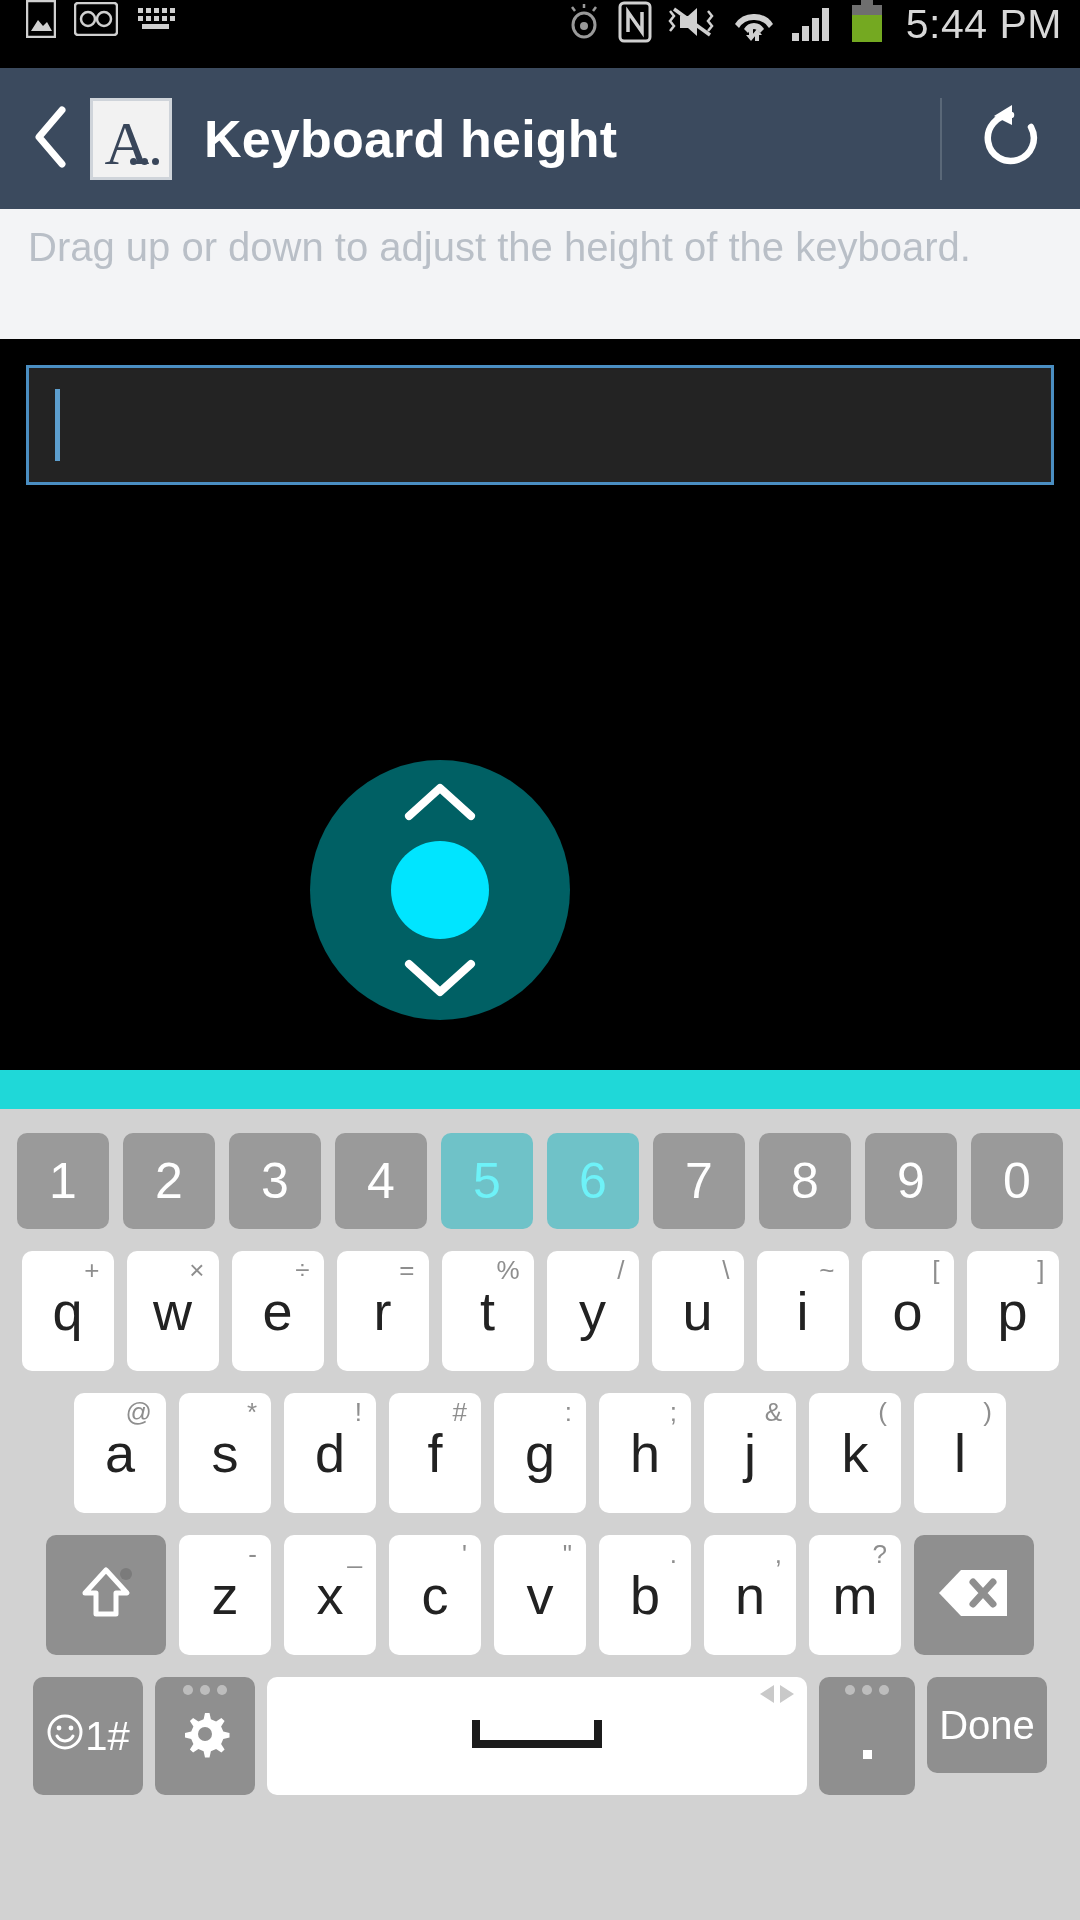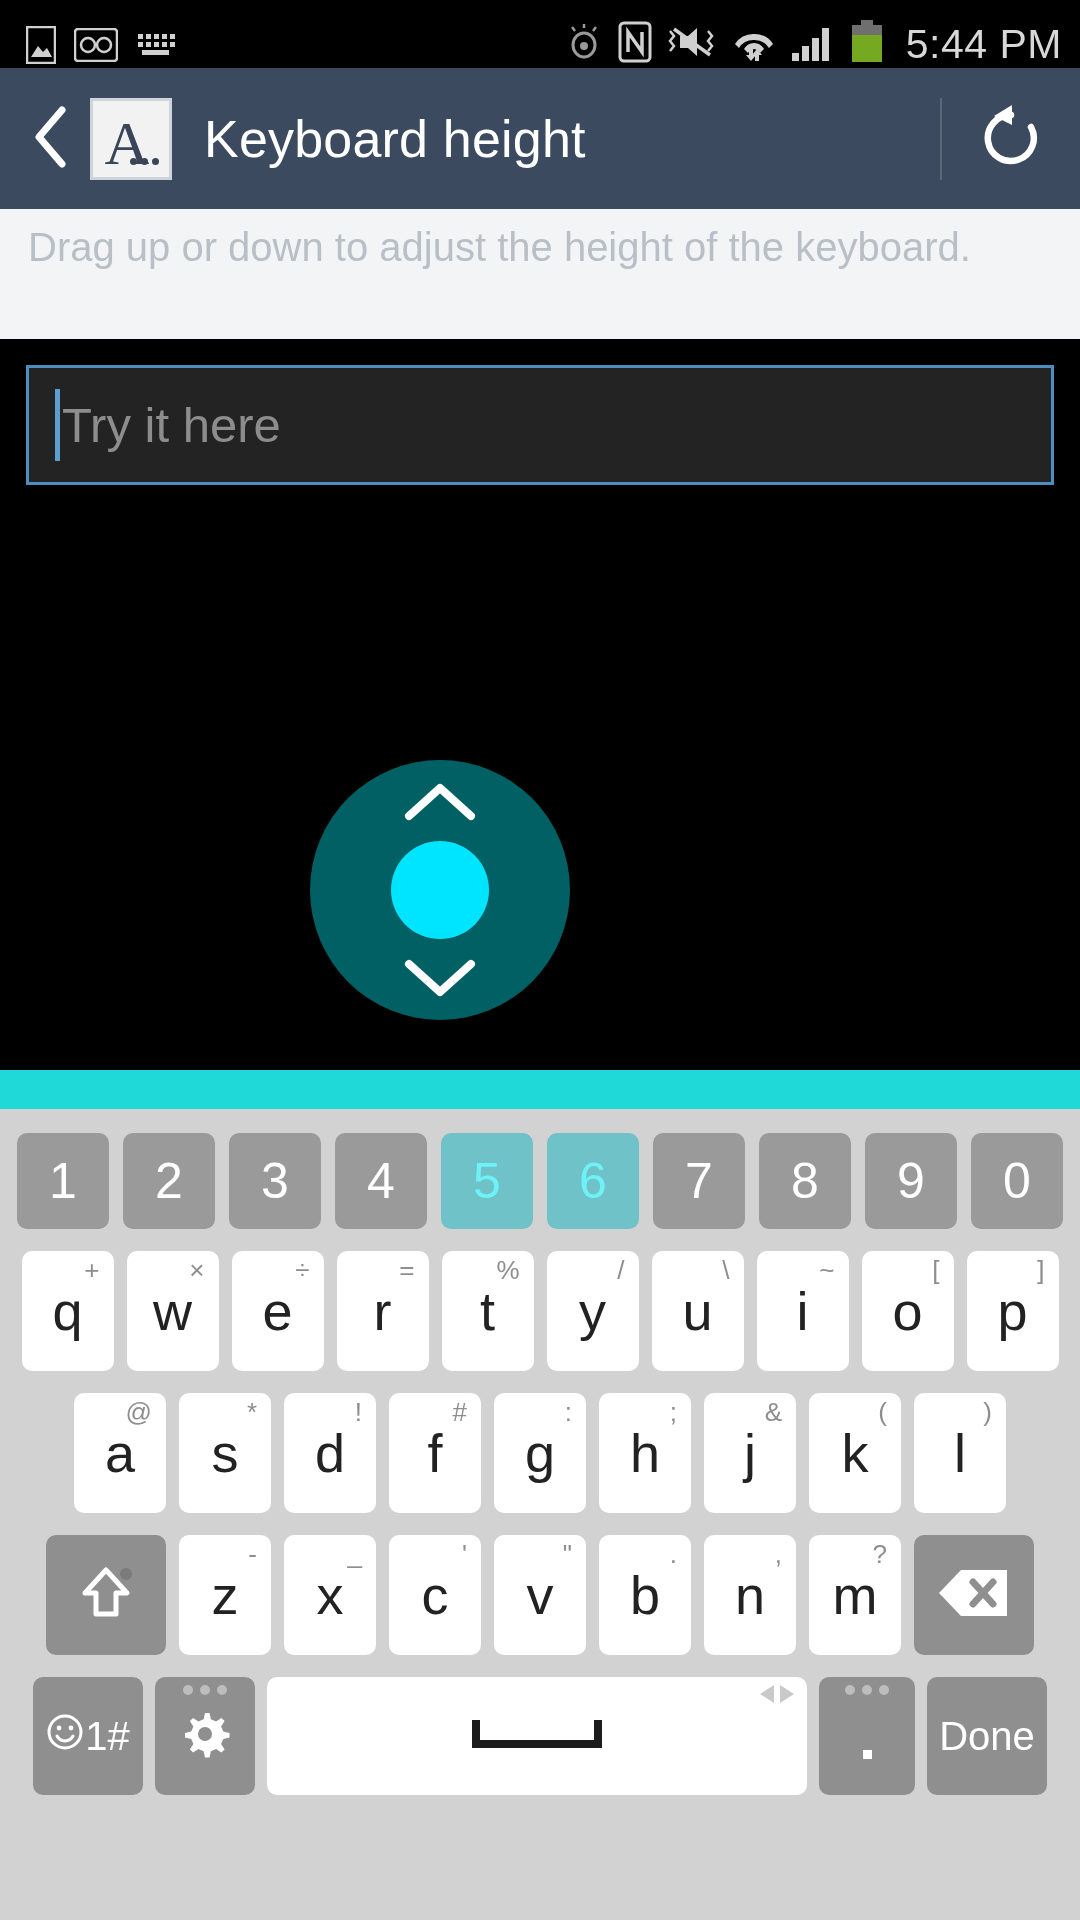--- a/index.html
+++ b/index.html
@@ -9,21 +9,21 @@
     font-family: "Liberation Sans", sans-serif;
     overflow: hidden;
   }
   #app { position: relative; width: 1080px; height: 1920px; background: #000; }
 
   
   .statusbar {
     position: absolute; top: 0; left: 0;
     width: 1080px; height: 68px;
     background: #000;
-    display: flex; align-items: flex-end;
+    display: flex; align-items: flex-start;
   }
   .sb-left { display: flex; align-items: center; gap: 18px; padding-left: 26px; }
   .sb-right { display: flex; align-items: center; gap: 14px; margin-left: auto; padding-right: 18px; }
   .sb-icon { display: block; }
   .sb-clock {
     color: #d8d8d8; font-size: 41px; letter-spacing: 0.5px;
     font-family: "Liberation Sans", sans-serif; padding-left: 8px;
   }
 
   
@@ -49,21 +49,21 @@
     position: relative; top: -4px; left: -4px;
   }
   .hdr-appicon .dots {
     position: absolute; right: 10px; bottom: 12px;
     display: flex; gap: 4px;
   }
   .hdr-appicon .dots i {
     width: 7px; height: 7px; border-radius: 50%; background: #39465a; display: block;
   }
   .hdr-title {
-    color: #ffffff; font-size: 52px; font-weight: 400;
+    color: #ffffff; font-size: 52px; font-weight: 700;
     margin-left: 32px; letter-spacing: 0.2px; white-space: nowrap;
   }
   .hdr-divider {
     margin-left: auto; width: 2px; height: 82px; background: #5a6878;
   }
   .hdr-reset {
     width: 138px; display: flex; align-items: center; justify-content: center;
   }
 
   
@@ -146,21 +146,21 @@
   .krow.r-home { padding-left: 0; }
   .krow.r-home .spacer-l, .krow.r-home .spacer-r { width: 52px; flex: none; }
 
   
   .key.mod { background: #8f8f8f; border-radius: 10px; }
   .key.shift { width: 120px; height: 120px; }
   .key.bksp  { width: 120px; height: 120px; }
   .key.sym   { width: 110px; height: 118px; }
   .key.gear  { width: 100px; height: 118px; }
   .key.period{ width: 96px;  height: 118px; }
-  .key.done  { width: 120px; height: 118px; }
+  .key.done  { width: 120px; height: 96px; }
   .key.done .lbl { color: #ffffff; font-size: 40px; }
   .key.space {
     width: 540px; height: 118px; background: #ffffff; border-radius: 10px;
   }
   .key .triadots {
     position: absolute; top: 8px; left: 50%; transform: translateX(-50%);
     display: flex; gap: 7px;
   }
   .key .triadots i { width: 10px; height: 10px; border-radius: 50%; background: #bdbdbd; display: block; }
   .key.period .dotmark {
@@ -311,21 +311,20 @@
     </div>
   </div>
 
   <div class="instruction">
     <p>Drag up or down to adjust the height of the keyboard.</p>
   </div>
 
   <div class="body-black">
     <div class="tryfield">
       <span class="caret"></span>
-      <span class="ph">Try it here</span>
     </div>
   </div>
 
   <div class="cyanbar"></div>
 
   <div class="keyboard">
 
     <div class="krow r-num">
       <div class="key num">
           <span class="lbl">1</span>

